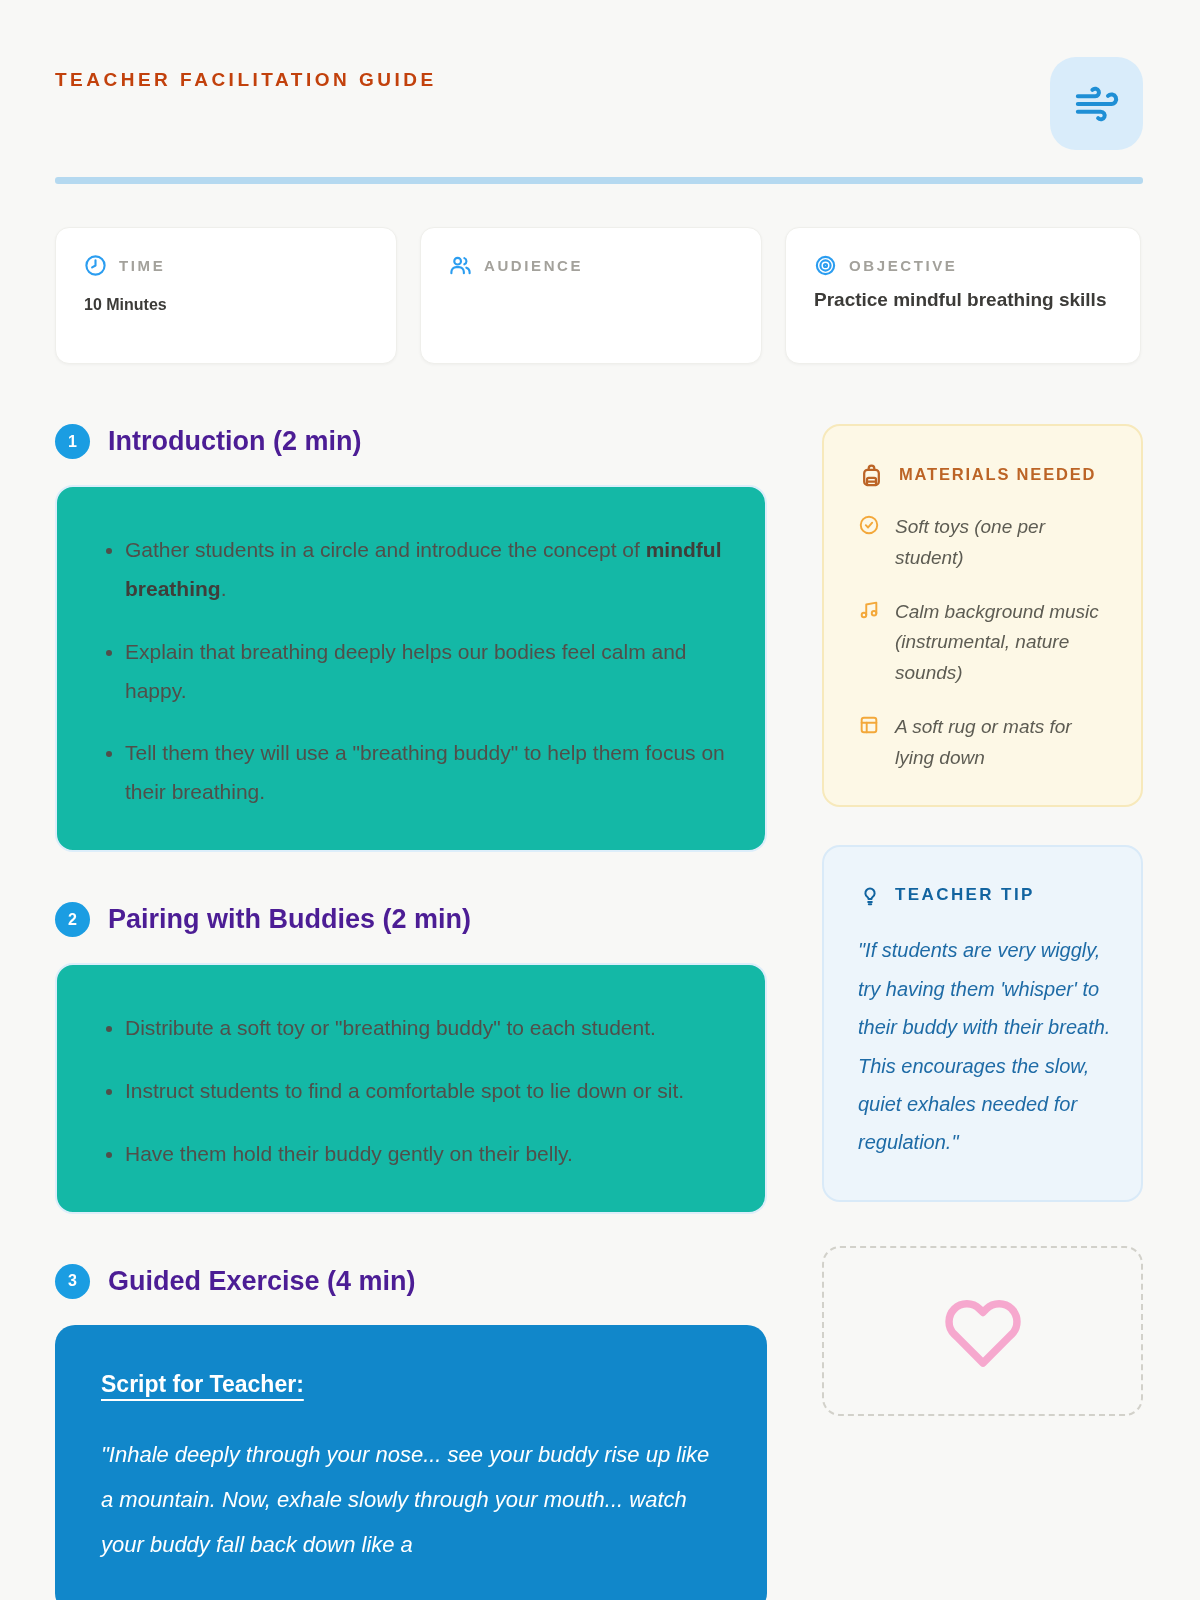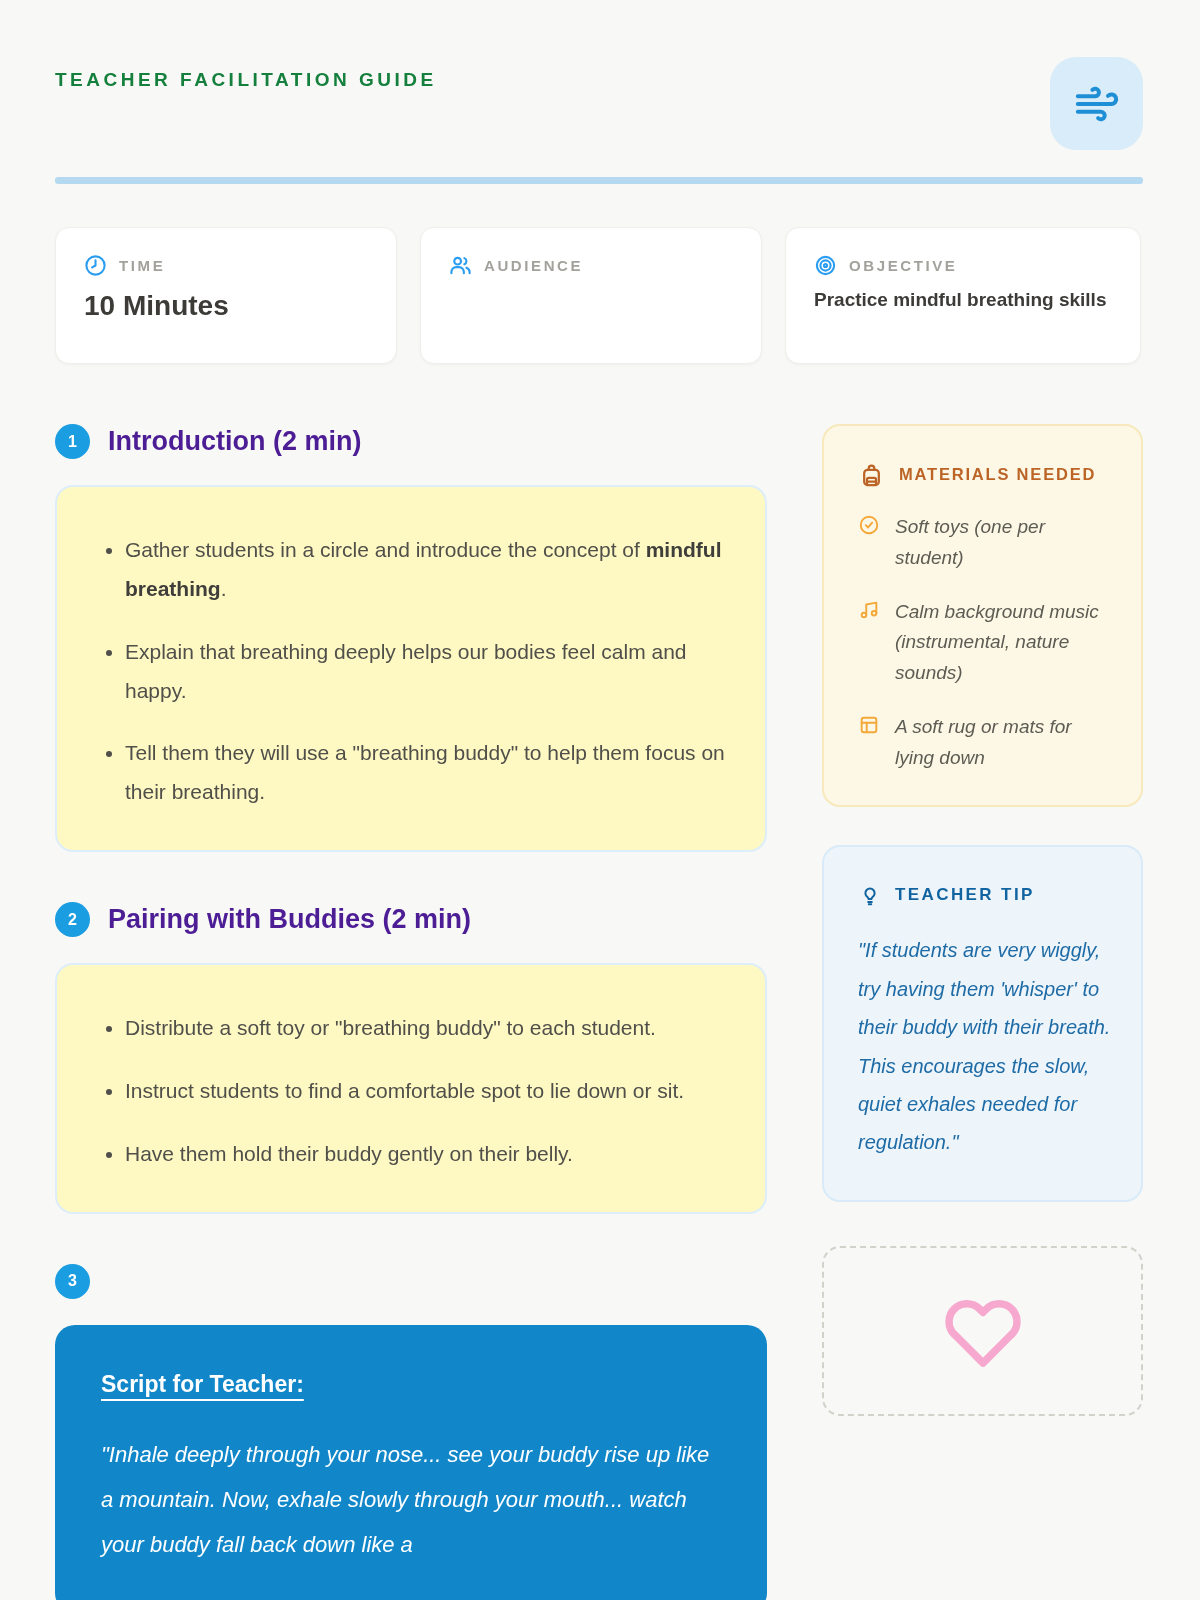--- a/index.html
+++ b/index.html
@@ -12,53 +12,53 @@
   .page { padding: 57px 57px 0 55px; }
 
   
   .header { display: flex; justify-content: space-between; align-items: flex-start; }
   .title {
     font-size: 46px; font-weight: bold; font-style: italic;
     color: #1583c7; letter-spacing: 1px;
   }
   .subtitle {
     margin-top: 12px; font-size: 19px; font-weight: bold;
-    color: #15803d; letter-spacing: 3.5px;
+    color: #c2410c; letter-spacing: 3.5px;
   }
   .wind-box {
     width: 93px; height: 93px; background: #d9ecfa; border-radius: 26px;
     display: flex; align-items: center; justify-content: center; flex: 0 0 auto;
   }
   .divider { margin-top: 27px; height: 7px; background: #b5d9f0; border-radius: 3px; }
 
   
   .info-row { margin-top: 43px; display: grid; grid-template-columns: 342px 342px 356px; column-gap: 23px; }
   .info-card {
     background: #fff; border: 1px solid #efefeb; border-radius: 14px;
     padding: 26px 28px; height: 137px; box-shadow: 0 1px 3px rgba(0,0,0,0.04);
   }
   .info-label-row { display: flex; align-items: center; gap: 12px; }
   .info-label { font-size: 15px; font-weight: bold; color: #a3a19b; letter-spacing: 2.6px; }
-  .info-value { margin-top: 13px; font-size: 28px; font-weight: bold; color: #3c3b38; }
+  .info-value { margin-top: 19px; font-size: 16px; font-weight: bold; color: #3c3b38; }
   .info-value.small { font-size: 19px; margin-top: 9px; line-height: 1.45; }
 
   
   .main { margin-top: 60px; display: grid; grid-template-columns: 712px 321px; column-gap: 55px; align-items: start; }
 
   
   .section + .section { margin-top: 50px; }
   .section-header { display: flex; align-items: center; gap: 18px; }
   .badge {
     width: 35px; height: 35px; border-radius: 50%; background: #1b9de2;
     color: #fff; font-size: 16px; font-weight: bold;
     display: flex; align-items: center; justify-content: center; flex: 0 0 auto;
   }
   .section-title { font-size: 27px; font-weight: bold; color: #4c1d95; }
   .section-card {
-    margin-top: 26px; background: #fef9c3; border: 2px solid #ddeefa;
+    margin-top: 26px; background: #14b8a6; border: 2px solid #ddeefa;
     border-radius: 18px; padding: 44px 38px 38px 42px;
   }
   .section-card ul { margin: 0; padding-left: 26px; list-style: disc; }
   .section-card li { font-size: 21px; color: #504f4a; line-height: 1.85; }
   .section-card li + li { margin-top: 24px; }
   .section-card li b { color: #3f3e3a; }
 
   .script-card {
     margin-top: 26px; background: #1187ca; border-radius: 20px;
     padding: 46px 46px 46px 46px; color: #fff;
@@ -196,20 +196,21 @@
             <li>Distribute a soft toy or "breathing buddy" to each student.</li>
             <li>Instruct students to find a comfortable spot to lie down or sit.</li>
             <li>Have them hold their buddy gently on their belly.</li>
           </ul>
         </div>
       </div>
 
       <div class="section">
         <div class="section-header">
           <div class="badge">3</div>
+          <div class="section-title">Guided Exercise (4 min)</div>
         </div>
         <div class="script-card">
           <div class="script-label">Script for Teacher:</div>
           <div class="script-text">"Inhale deeply through your nose... see your buddy rise up like a mountain. Now, exhale slowly through your mouth... watch your buddy fall back down like a</div>
         </div>
       </div>
 
     </div>
 
     <div>

